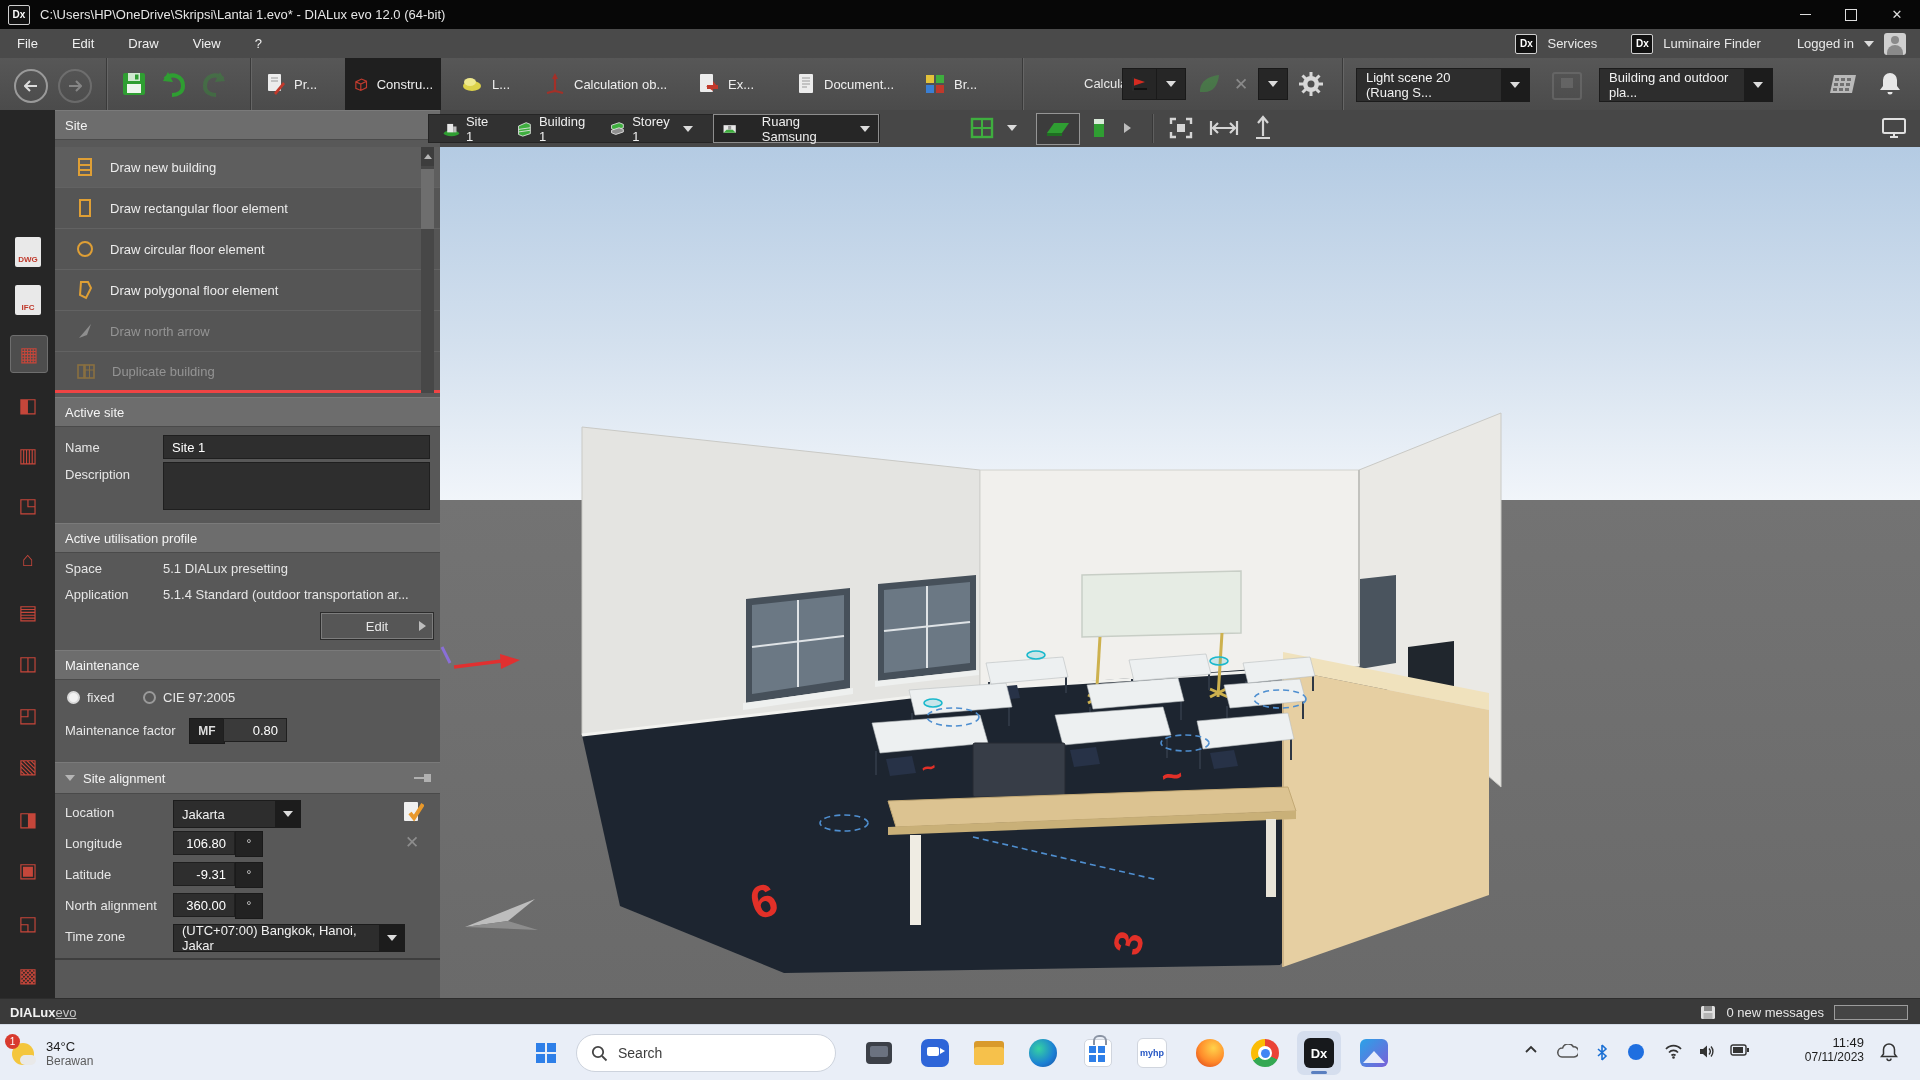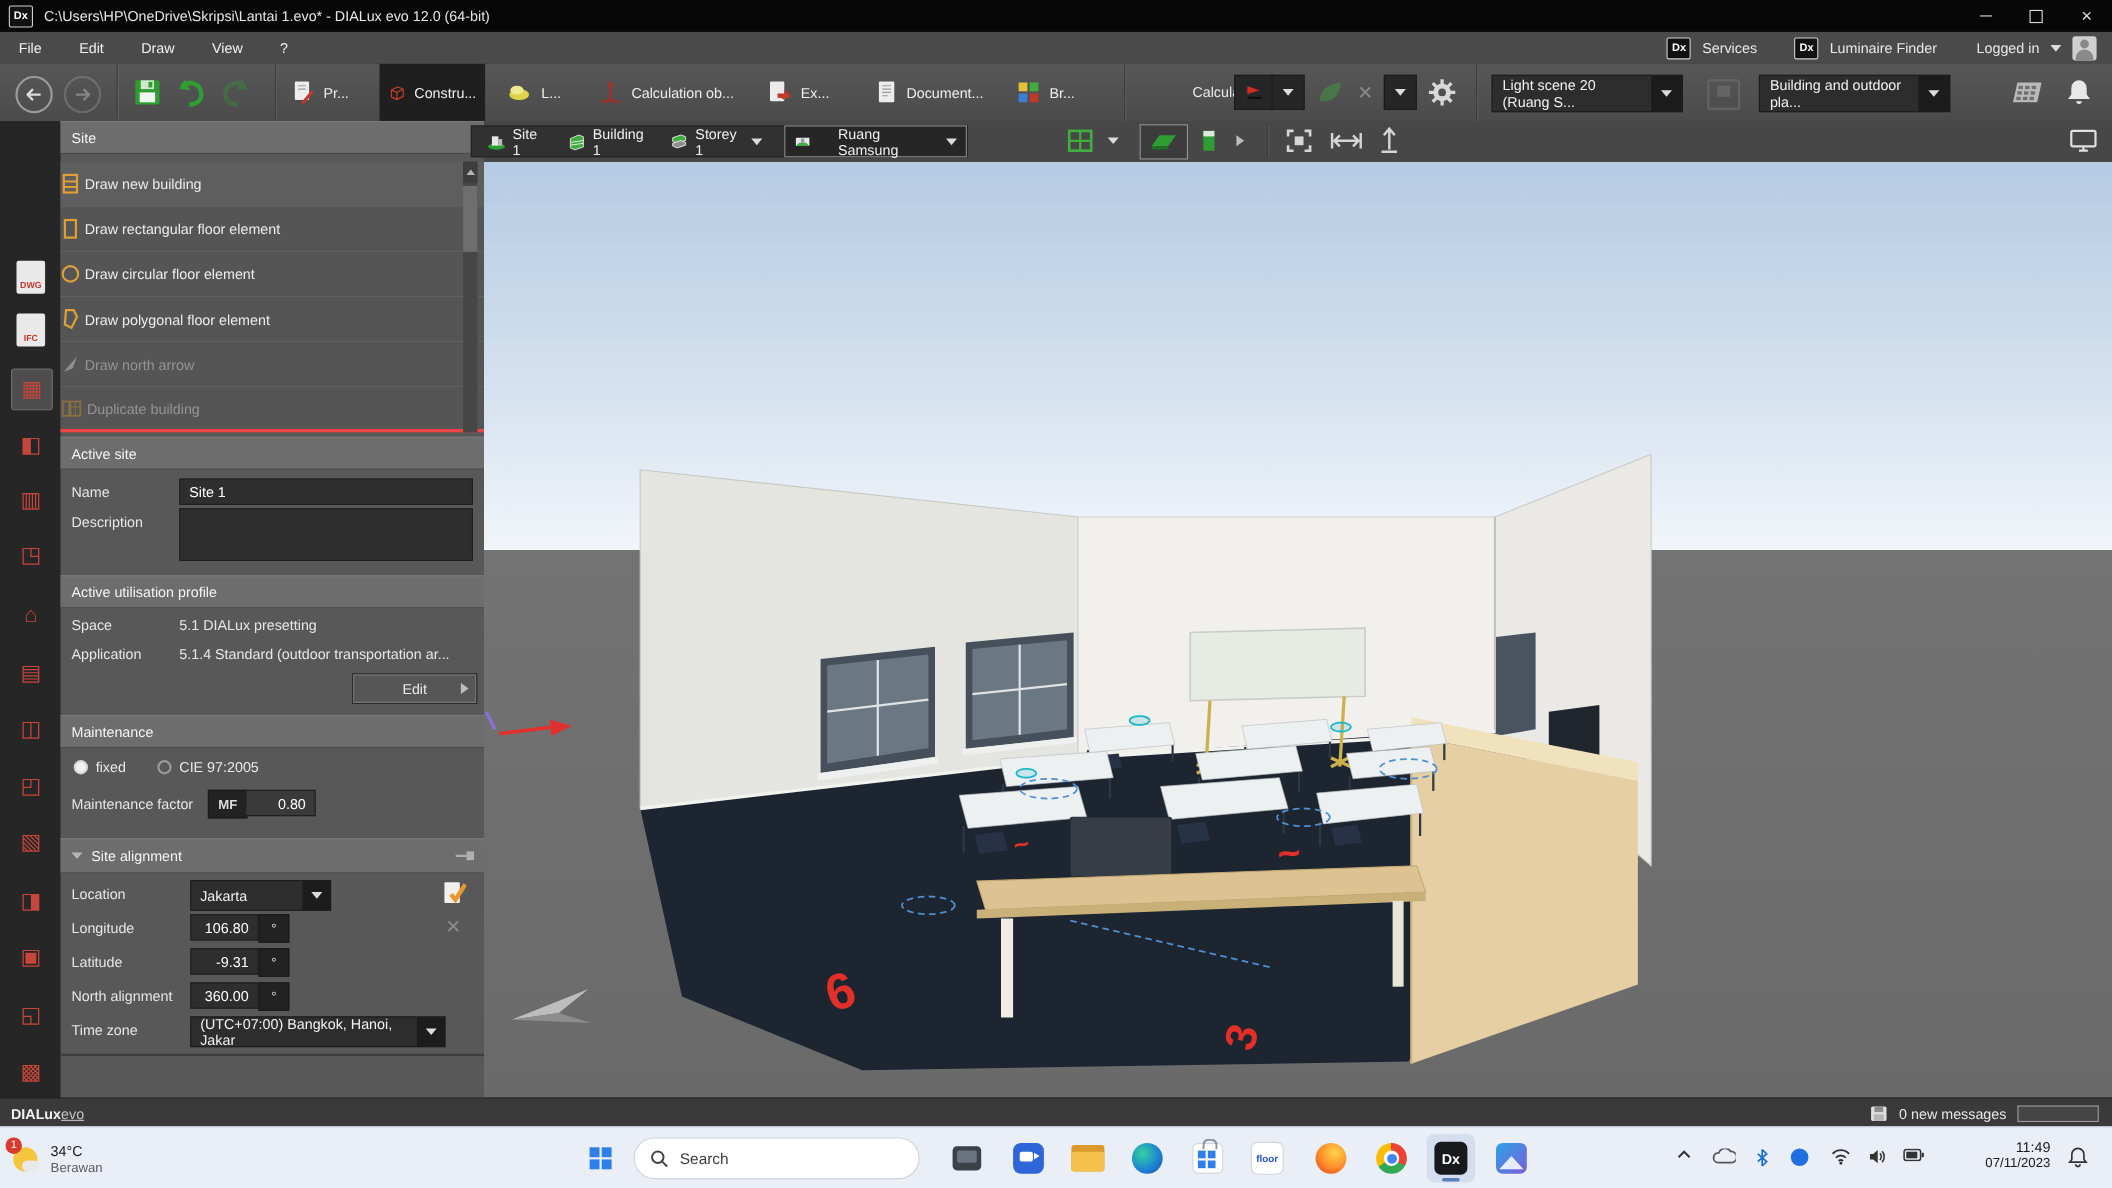--- a/index.html
+++ b/index.html
@@ -30,21 +30,21 @@
   #rail{left:0;top:110px;width:55px;height:888px;background:#262626;border-right:1px solid #171717;}
   .railicon{position:absolute;left:10px;width:36px;height:36px;border-radius:3px;display:flex;align-items:center;justify-content:center;
     color:#c5463a;font-size:20px;line-height:1;}
   .railicon.sel{background:#4d4d4d;border:1px solid #6e6e6e;}
   .filedoc{width:26px;height:30px;background:#e9e9e9;border-radius:2px;display:flex;align-items:flex-end;justify-content:center;
     font-size:8px;font-weight:bold;color:#c0392b;padding-bottom:3px;box-sizing:border-box;}
   
   #panel{left:55px;top:110px;width:385px;height:888px;background:#585858;}
   .phead{position:absolute;left:0;width:385px;height:30px;background:#6d6d6d;color:#f4f4f4;font-size:13px;
     display:flex;align-items:center;padding-left:10px;box-sizing:border-box;border-top:1px solid #7a7a7a;border-bottom:1px solid #4a4a4a;}
-  .toolrow{position:absolute;left:0;width:385px;height:41px;display:flex;align-items:center;gap:4px;padding-left:0;
+  .toolrow{position:absolute;left:0;width:385px;height:41px;display:flex;align-items:center;gap:16px;padding-left:21px;
     box-sizing:border-box;font-size:13px;color:#ececec;border-bottom:1px solid #626262;background:#555;}
   .toolrow.dis{color:#949494;}
   .plabel{position:absolute;font-size:13px;color:#e6e6e6;}
   .pinput{position:absolute;background:#2e2e2e;border:1px solid #1f1f1f;color:#fff;font-size:13px;display:flex;align-items:center;
     padding:0 8px;box-sizing:border-box;}
   .num{justify-content:flex-end;}
   .unitbox{position:absolute;background:#222;border:1px solid #1a1a1a;color:#ddd;font-size:12px;display:flex;align-items:center;justify-content:center;}
   .radio{width:13px;height:13px;border-radius:50%;border:2px solid #d9d9d9;box-sizing:border-box;display:inline-block;}
   .radio.on{background:#f2f2f2;}
   
@@ -758,21 +758,21 @@
   <div class="appico" style="left:1076px;">
     <div style="position:relative;width:26px;height:26px;background:#fff;border:1px solid #d0d5de;border-radius:5px;">
       <div style="position:absolute;left:4px;top:6px;width:7px;height:7px;background:#2e7fe8;"></div>
         <div style="position:absolute;left:13px;top:6px;width:7px;height:7px;background:#2e7fe8;"></div>
       <div style="position:absolute;left:4px;top:15px;width:7px;height:7px;background:#2e7fe8;"></div>
         <div style="position:absolute;left:13px;top:15px;width:7px;height:7px;background:#2e7fe8;"></div>
       <div style="position:absolute;left:8px;top:-5px;width:10px;height:8px;border:2px solid #8a93a3;border-bottom:none;border-radius:6px 6px 0 0;"></div>
     </div>
   </div>
   <div class="appico" style="left:1130px;">
-    <div style="width:28px;height:28px;background:#fff;border:1px solid #d0d5de;border-radius:6px;display:flex;align-items:center;justify-content:center;font-size:9px;font-weight:bold;color:#2456c4;">floor</div>
+    <div style="width:28px;height:28px;background:#fff;border:1px solid #d0d5de;border-radius:6px;display:flex;align-items:center;justify-content:center;font-size:9px;font-weight:bold;color:#2456c4;">myhp</div>
   </div>
   <div class="appico" style="left:1188px;">
     <div style="width:28px;height:28px;border-radius:50%;background:radial-gradient(circle at 62% 32%, #ffd24a, #ff8a2a 55%, #e3541f 85%);"></div>
   </div>
   <div class="appico" style="left:1243px;">
     <div style="position:relative;width:28px;height:28px;border-radius:50%;background:conic-gradient(#ea4335 0 33%, #34a853 33% 66%, #fbbc05 66% 100%);">
       <div style="position:absolute;left:7px;top:7px;width:14px;height:14px;border-radius:50%;background:#fff;"></div>
       <div style="position:absolute;left:9.5px;top:9.5px;width:9px;height:9px;border-radius:50%;background:#4285f4;"></div>
     </div>
   </div>

